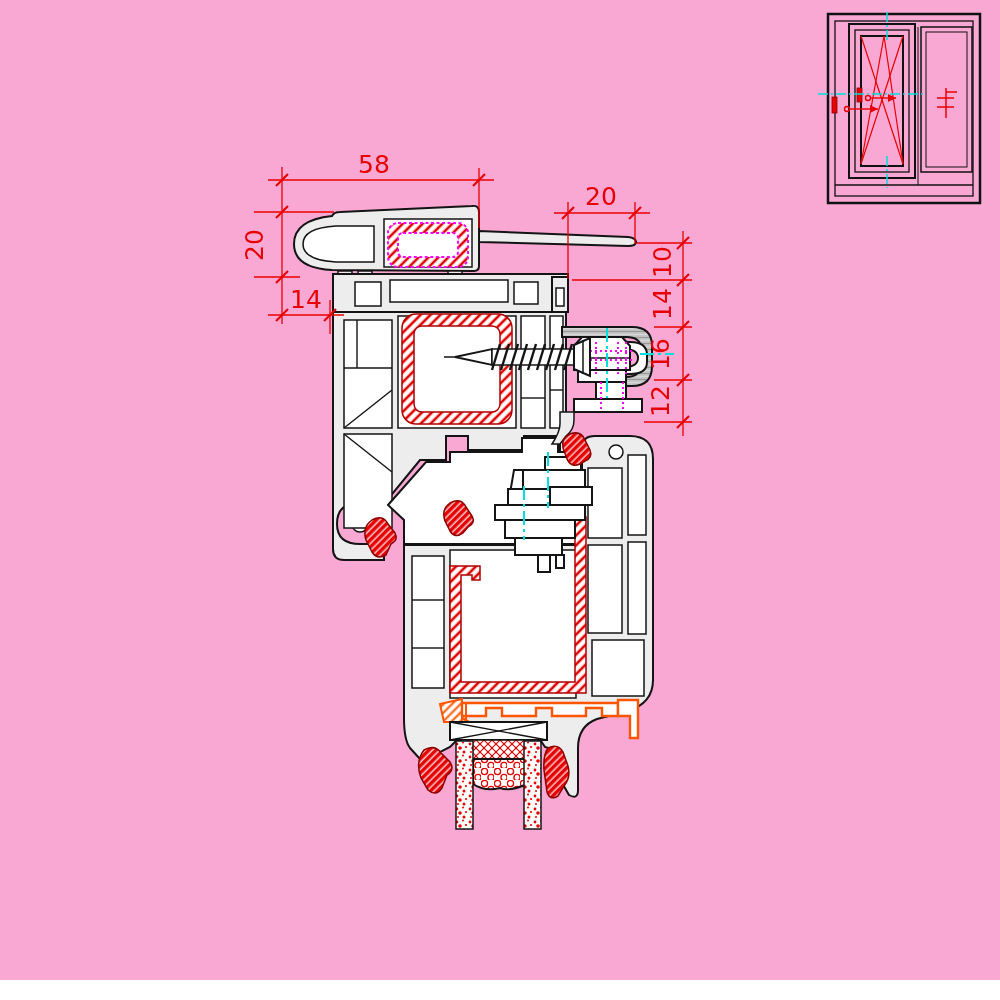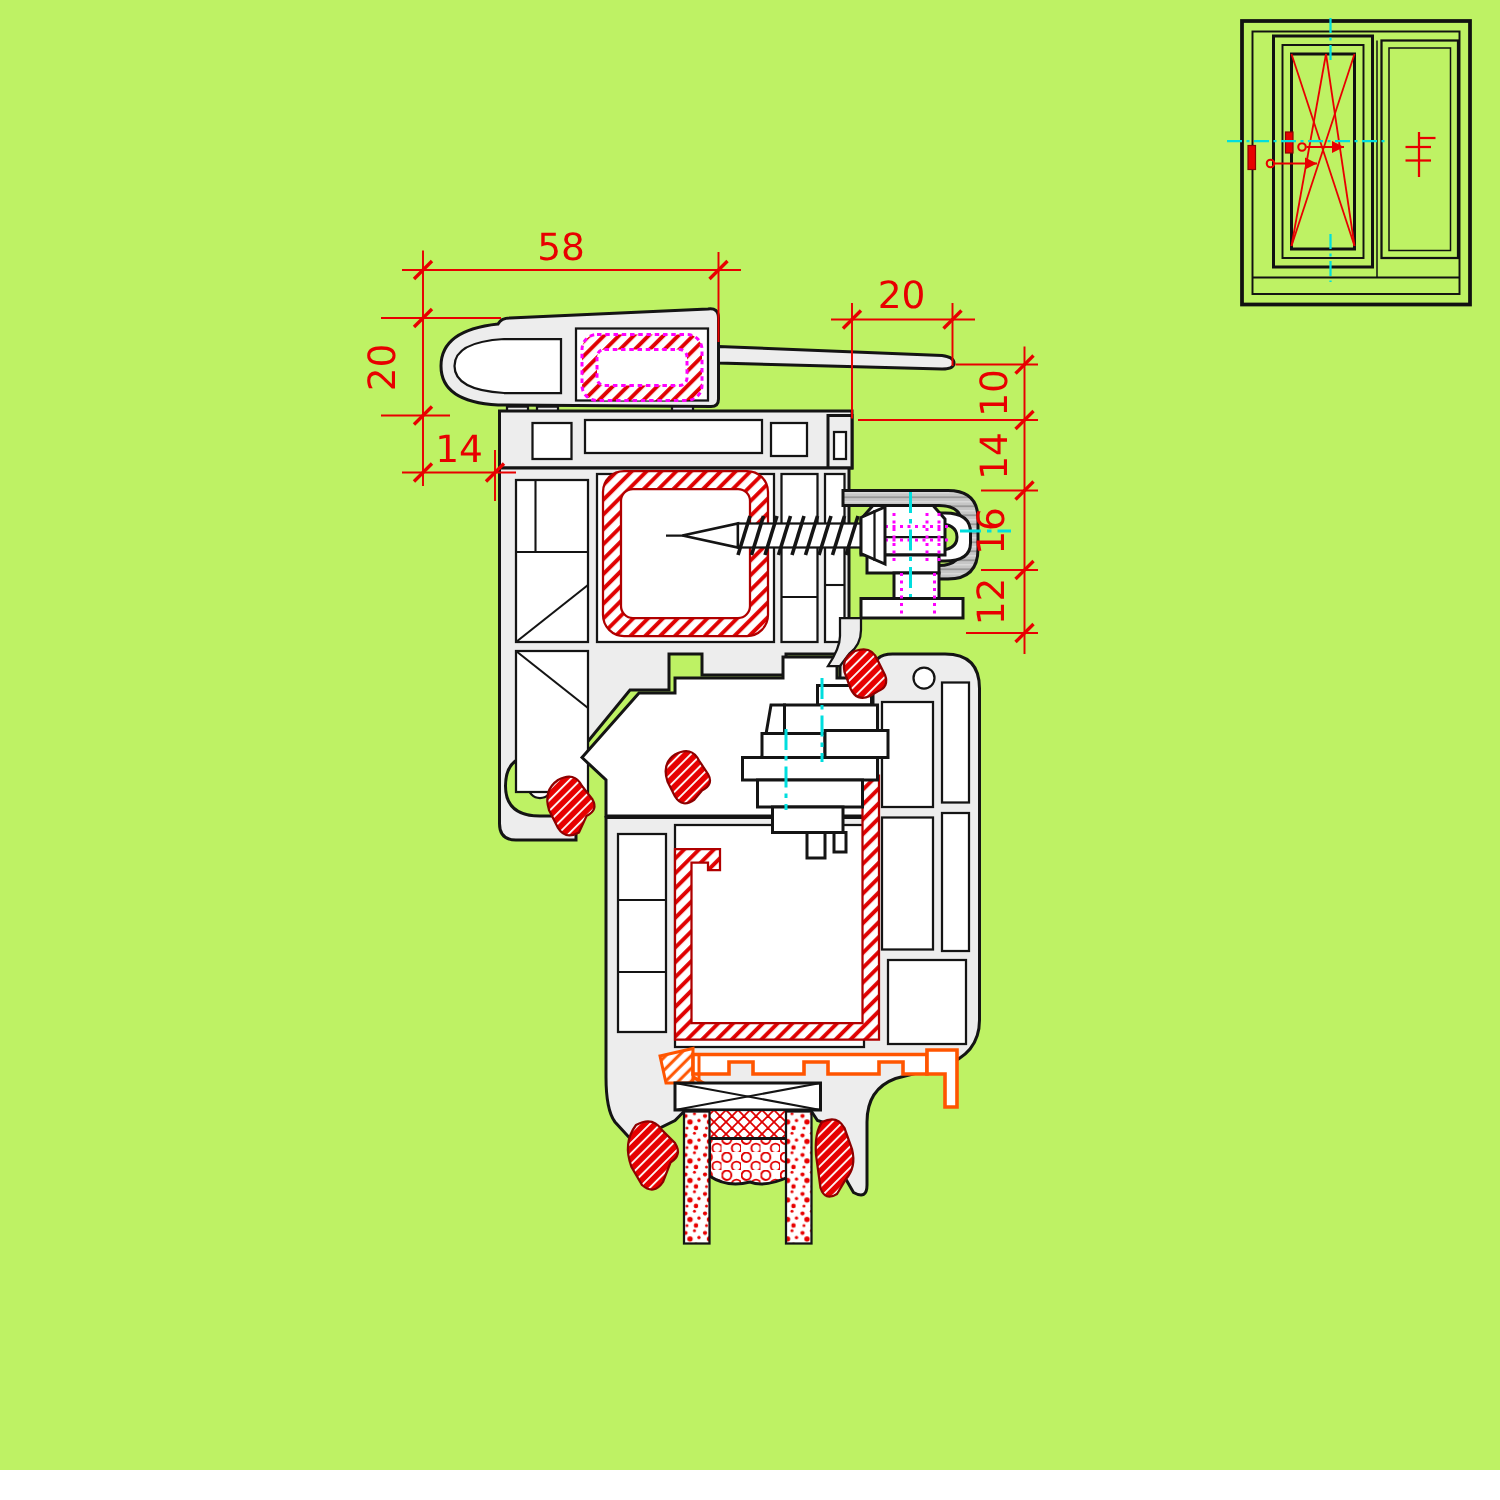--- a/index.html
+++ b/index.html
@@ -1,16 +1,16 @@
 <!DOCTYPE html>
 <html><head>
 <meta charset="utf-8">
 <style>
   html,body{margin:0;padding:0;background:#ffffff;}
-  #stage{position:relative;width:1000px;height:980px;background:#bef264;overflow:hidden;
+  #stage{position:relative;width:1000px;height:980px;background:#f9a8d4;overflow:hidden;
          font-family:"DejaVu Sans", sans-serif;text-decoration:underline;}
   svg{position:absolute;left:0;top:0;}
   .dim-line{stroke:#e80000;stroke-width:1.3;fill:none;}
   .dim-tick{stroke:#e80000;stroke-width:2.2;}
   .dim-text{fill:#e80000;font-size:25px;font-family:"DejaVu Sans",sans-serif;}
   .pvc{fill:#ededed;stroke:#141414;stroke-width:2;}
   .pvc-thin{fill:#ededed;stroke:#141414;stroke-width:1.5;}
   .chamber{fill:#ffffff;stroke:#141414;stroke-width:1.5;}
   .web{stroke:#141414;stroke-width:1.4;fill:none;}
   .hw{fill:#ffffff;stroke:#141414;stroke-width:2;}

